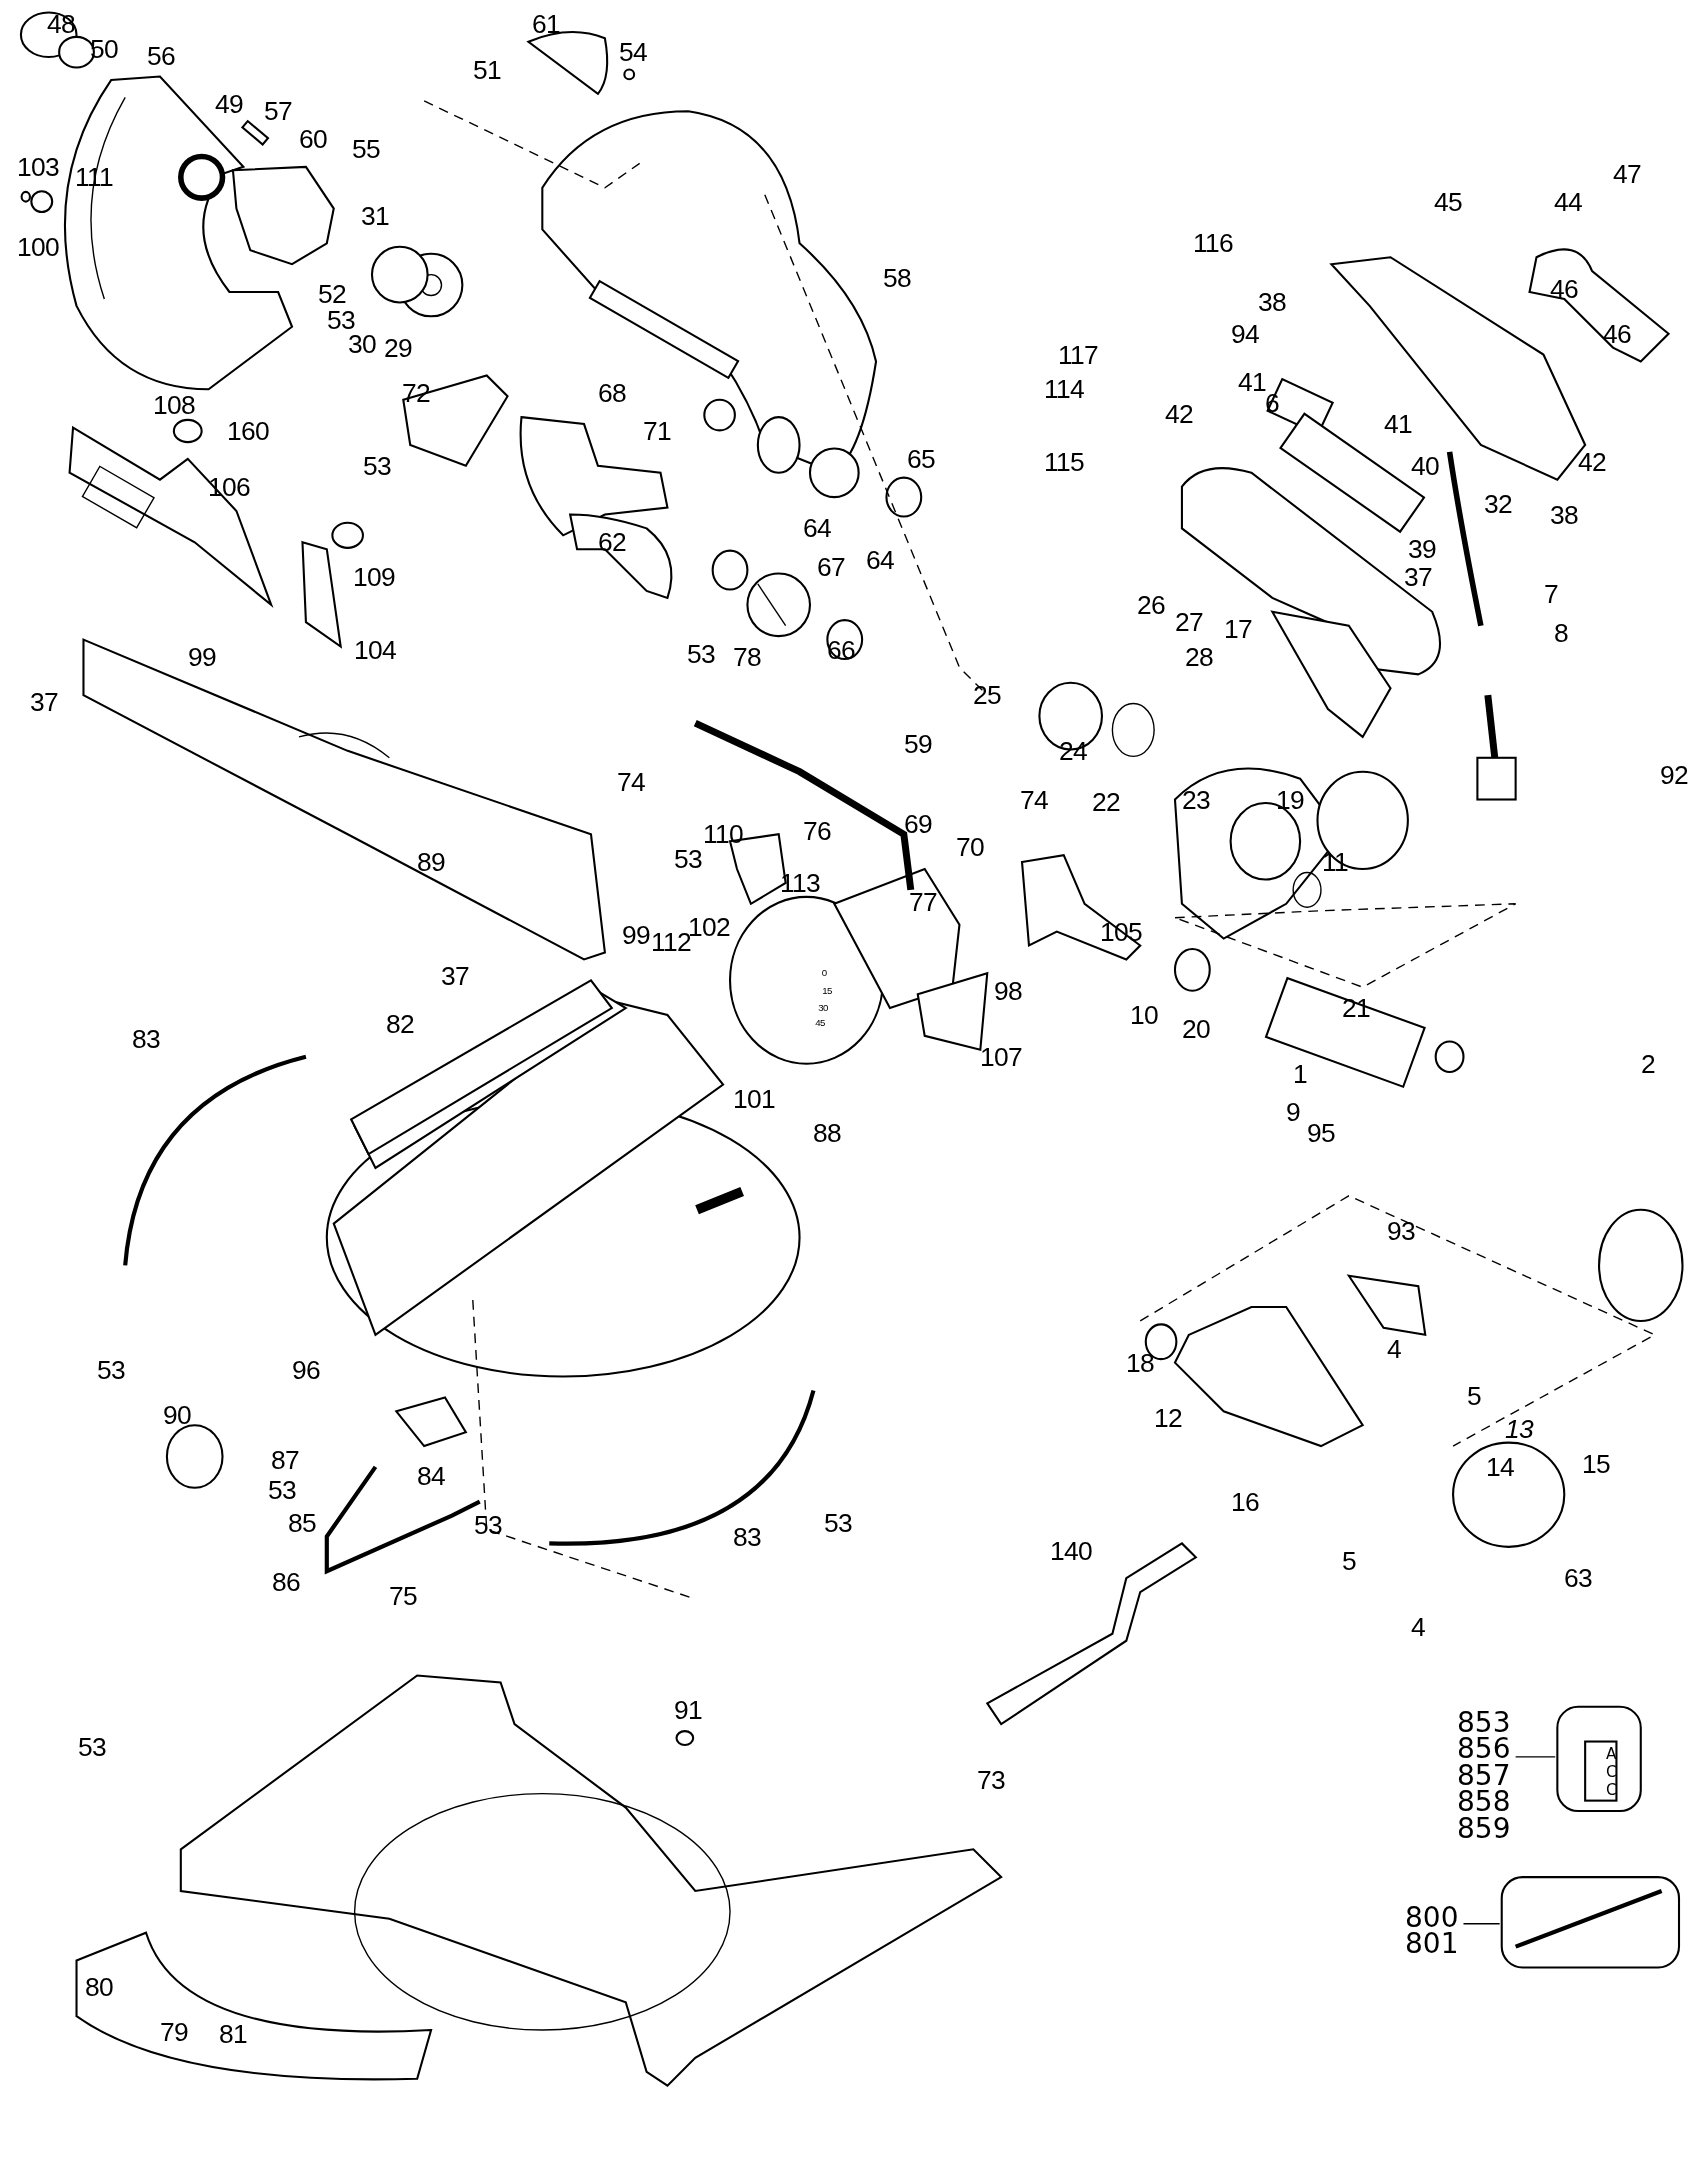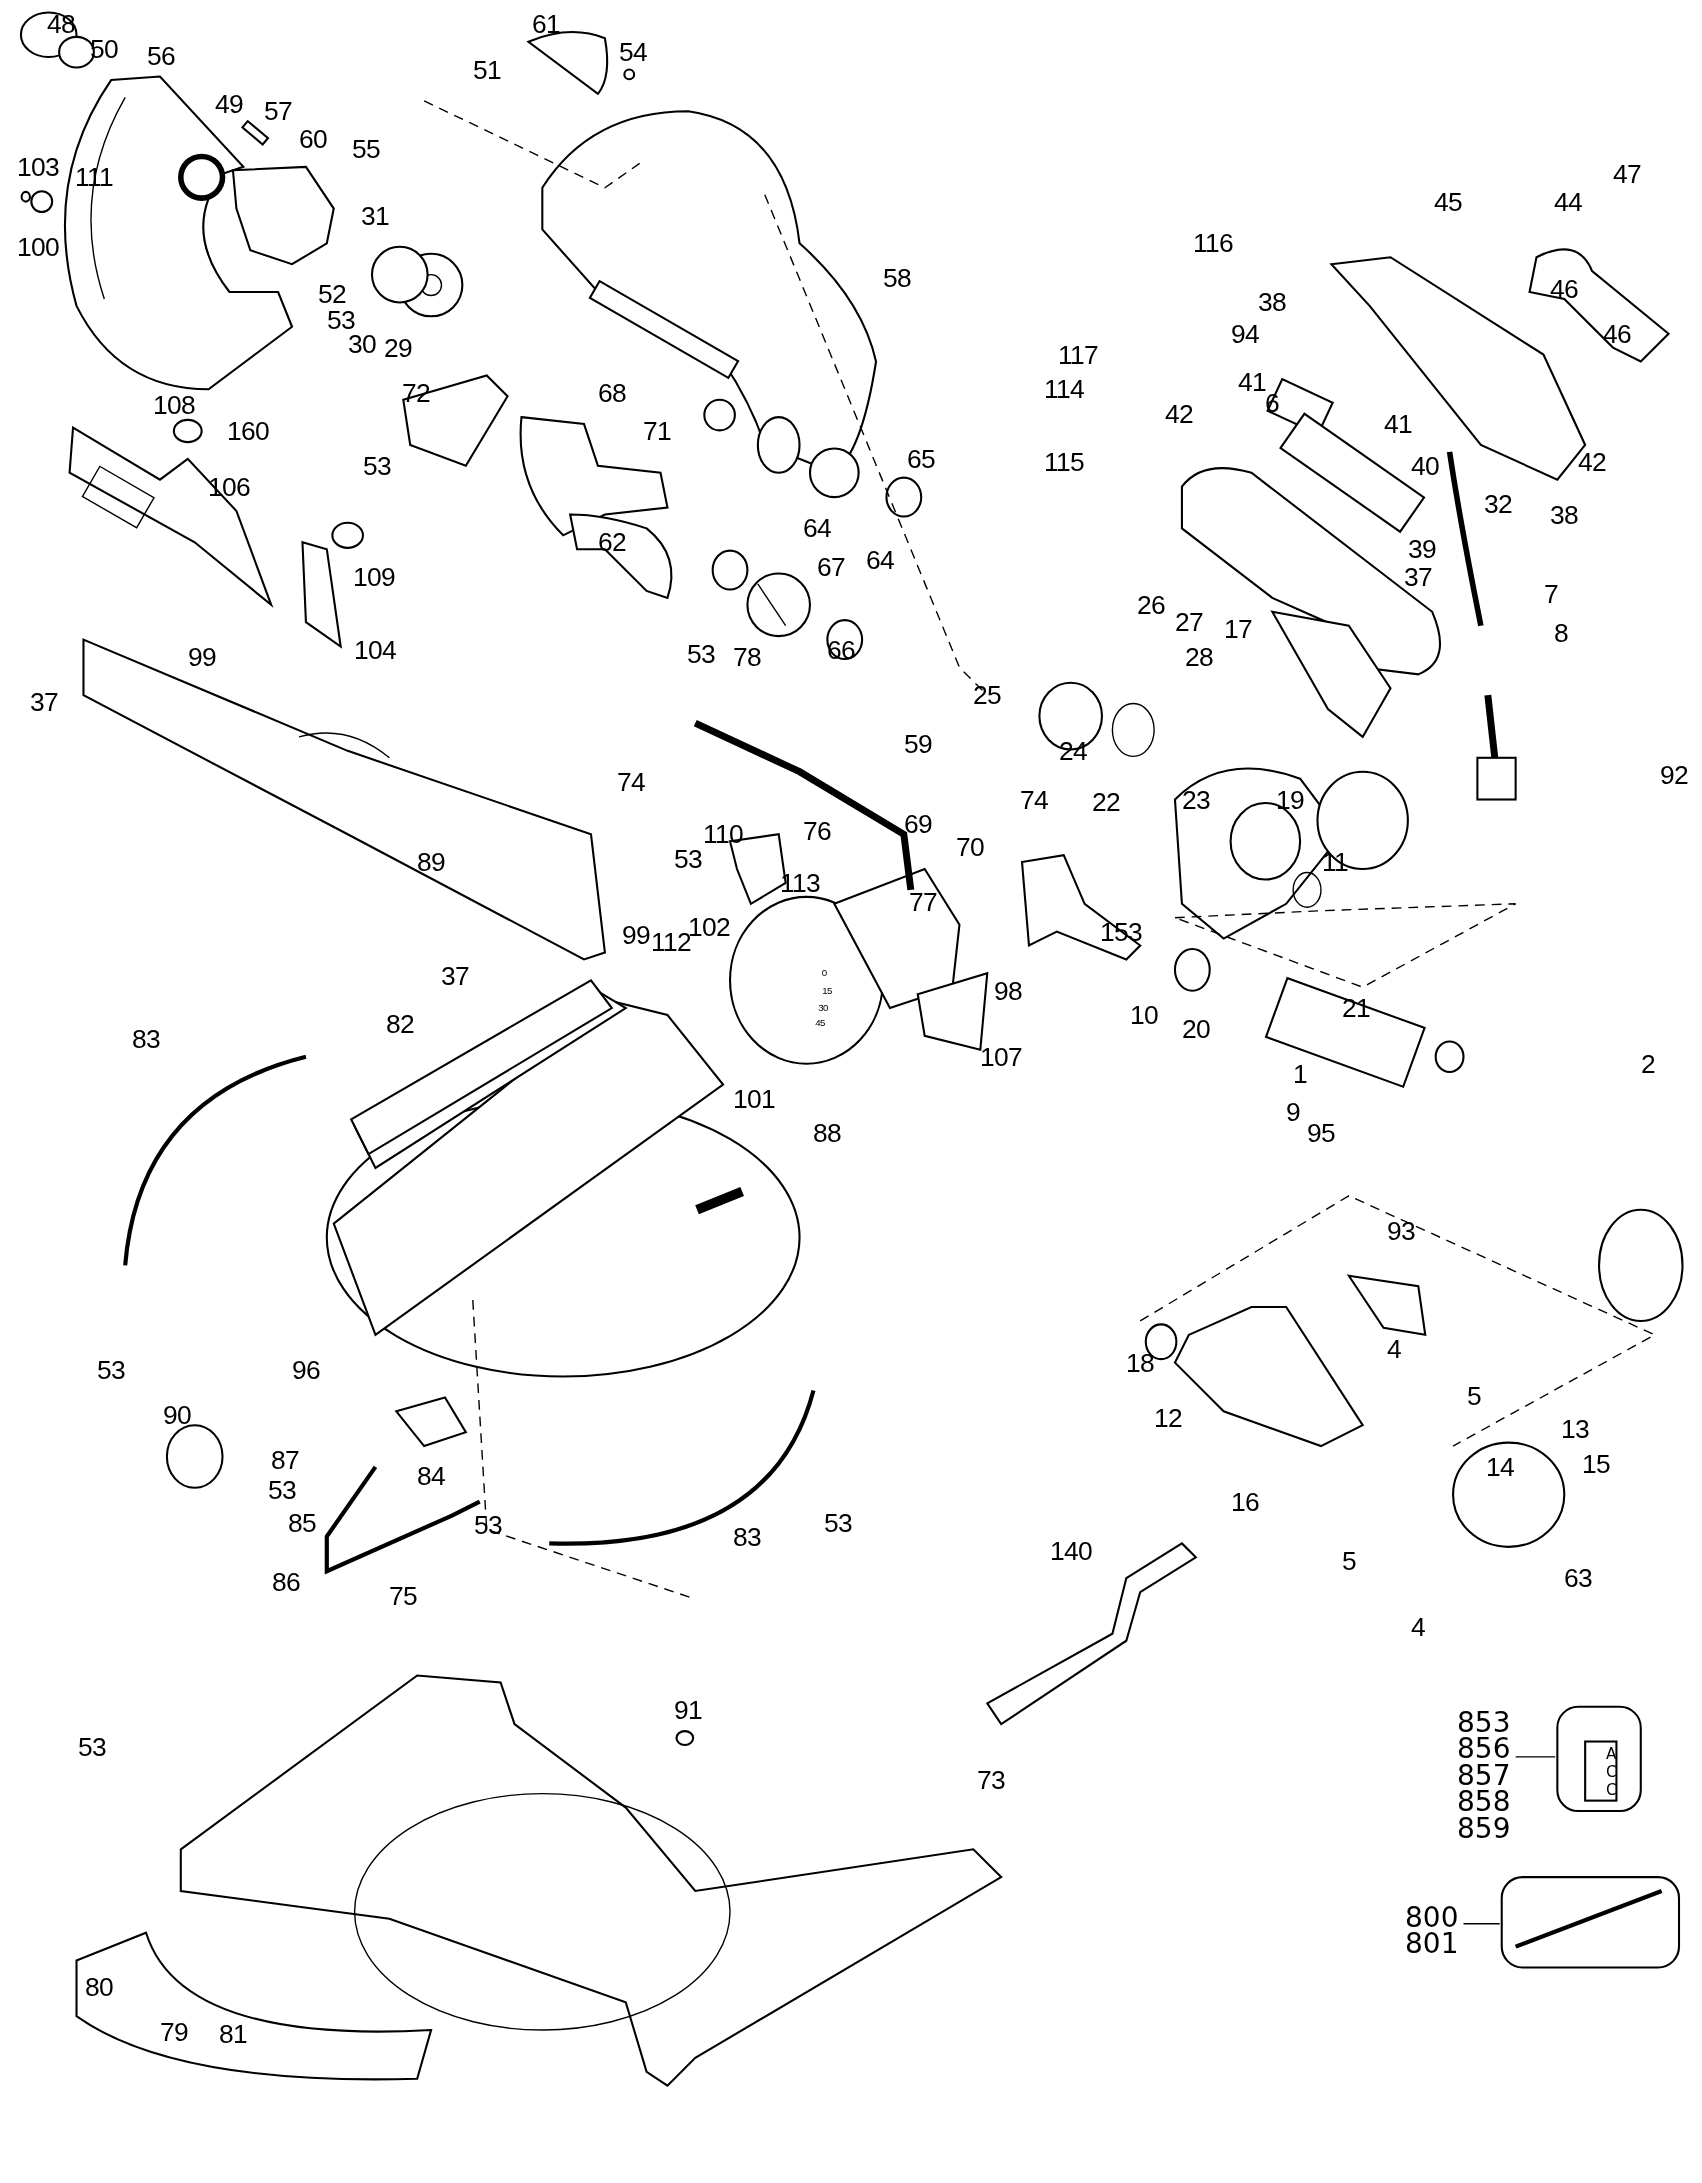--- a/index.html
+++ b/index.html
@@ -325,21 +325,21 @@
     <div class="callout" style="left: 918px; top: 744px;">59</div>
     <div class="callout" style="left: 631px; top: 782px;">74</div>
     <div class="callout" style="left: 1034px; top: 800px;">74</div>
     <div class="callout" style="left: 431px; top: 862px;">89</div>
     <div class="callout" style="left: 723px; top: 834px;">110</div>
     <div class="callout" style="left: 817px; top: 831px;">76</div>
     <div class="callout" style="left: 688px; top: 859px;">53</div>
     <div class="callout" style="left: 800px; top: 883px;">113</div>
     <div class="callout" style="left: 918px; top: 824px;">69</div>
     <div class="callout" style="left: 970px; top: 847px;">70</div>
-    <div class="callout" style="left: 1121px; top: 932px;">153</div>
+    <div class="callout" style="left: 1121px; top: 932px;">105</div>
     <div class="callout" style="left: 709px; top: 927px;">102</div>
     <div class="callout" style="left: 923px; top: 902px;">77</div>
     <div class="callout" style="left: 636px; top: 935px;">99</div>
     <div class="callout" style="left: 671px; top: 942px;">112</div>
     <div class="callout" style="left: 1008px; top: 991px;">98</div>
     <div class="callout" style="left: 455px; top: 976px;">37</div>
     <div class="callout" style="left: 400px; top: 1024px;">82</div>
     <div class="callout" style="left: 1001px; top: 1057px;">107</div>
     <div class="callout" style="left: 754px; top: 1099px;">101</div>
     <div class="callout" style="left: 146px; top: 1039px;">83</div>
@@ -356,21 +356,21 @@
     <div class="callout" style="left: 306px; top: 1370px;">96</div>
     <div class="callout" style="left: 177px; top: 1415px;">90</div>
     <div class="callout" style="left: 285px; top: 1460px;">87</div>
     <div class="callout" style="left: 282px; top: 1490px;">53</div>
     <div class="callout" style="left: 431px; top: 1476px;">84</div>
     <div class="callout" style="left: 1140px; top: 1363px;">18</div>
     <div class="callout" style="left: 1394px; top: 1349px;">4</div>
     <div class="callout" style="left: 1474px; top: 1396px;">5</div>
     <div class="callout" style="left: 1168px; top: 1418px;">12</div>
     <div class="callout" style="left: 1500px; top: 1467px;">14</div>
-    <div class="callout" style="left: 1575px; top: 1429px;">13</div>
+    <div class="callout" style="left: 1519px; top: 1429px; font-style: italic;">13</div>
     <div class="callout" style="left: 1596px; top: 1464px;">15</div>
     <div class="callout" style="left: 302px; top: 1523px;">85</div>
     <div class="callout" style="left: 488px; top: 1525px;">53</div>
     <div class="callout" style="left: 747px; top: 1537px;">83</div>
     <div class="callout" style="left: 838px; top: 1523px;">53</div>
     <div class="callout" style="left: 1245px; top: 1502px;">16</div>
     <div class="callout" style="left: 1349px; top: 1561px;">5</div>
     <div class="callout" style="left: 1578px; top: 1578px;">63</div>
     <div class="callout" style="left: 286px; top: 1582px;">86</div>
     <div class="callout" style="left: 403px; top: 1596px;">75</div>

